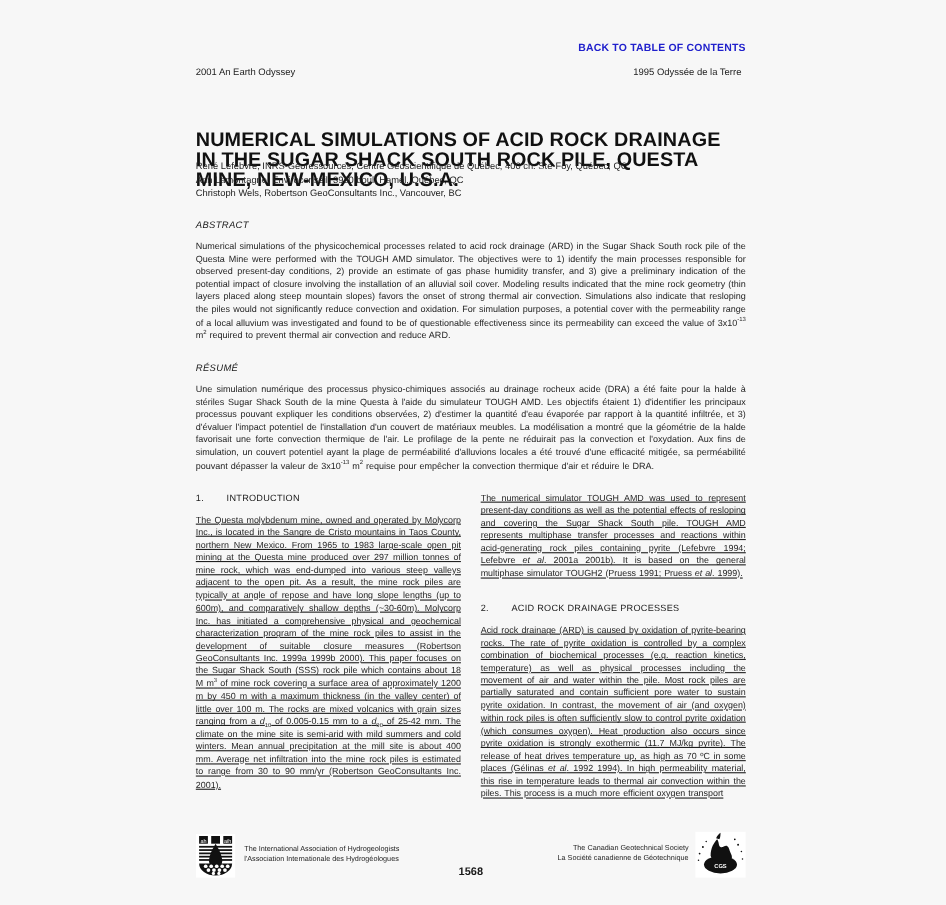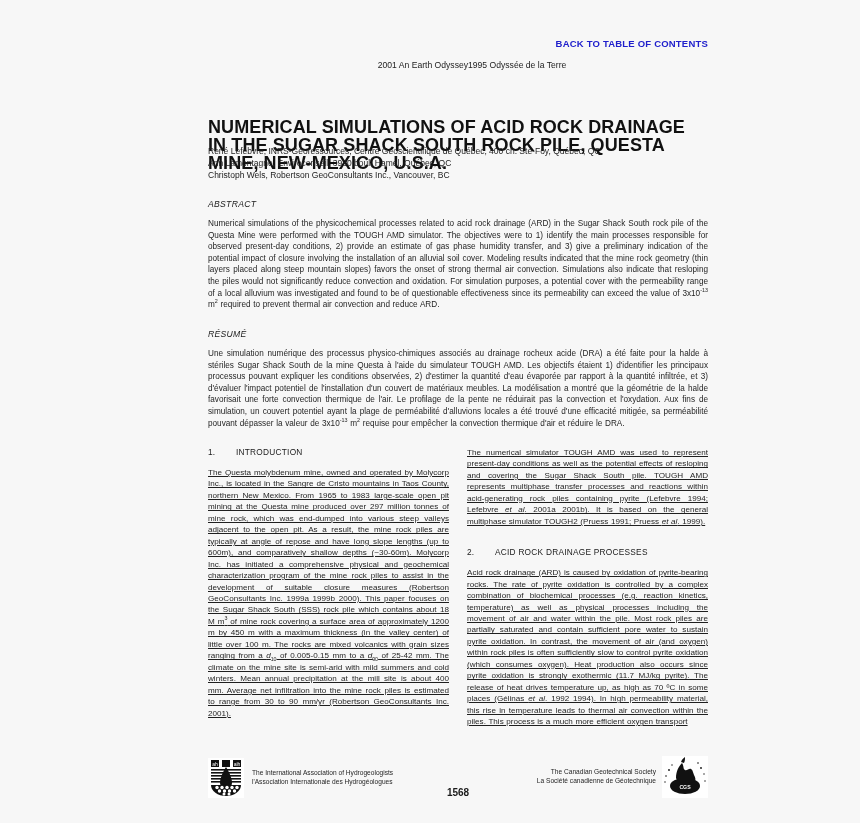--- a/index.html
+++ b/index.html
@@ -20,42 +20,41 @@
     height: 823px;
     background: #f7f7f7;
     box-sizing: border-box;
   }
   .content {
     position: absolute;
     left: 178px;
     top: 0;
     width: 500px;
     height: 823px;
-    margin-left: 30px;
   }
 
   
   .toc-link {
     position: absolute;
     top: 38px;
     right: 0;
     font-size: 9.5px;
     font-weight: bold;
     letter-spacing: 0.2px;
     color: #2020cc;
     text-decoration: none;
     white-space: nowrap;
   }
   .runhead {
     position: absolute;
     top: 60px;
-    left: 16px;
-    width: 500px;
-    display: flex;
-    justify-content: center;
+    left: 0;
+    width: 500px;
+    display: flex;
+    justify-content: space-between;
     font-size: 8.6px;
     color: #222;
   }
   .runhead .right { margin-right: 4px; }
 
   
   .title {
     position: absolute;
     top: 106px;
     left: 0;

